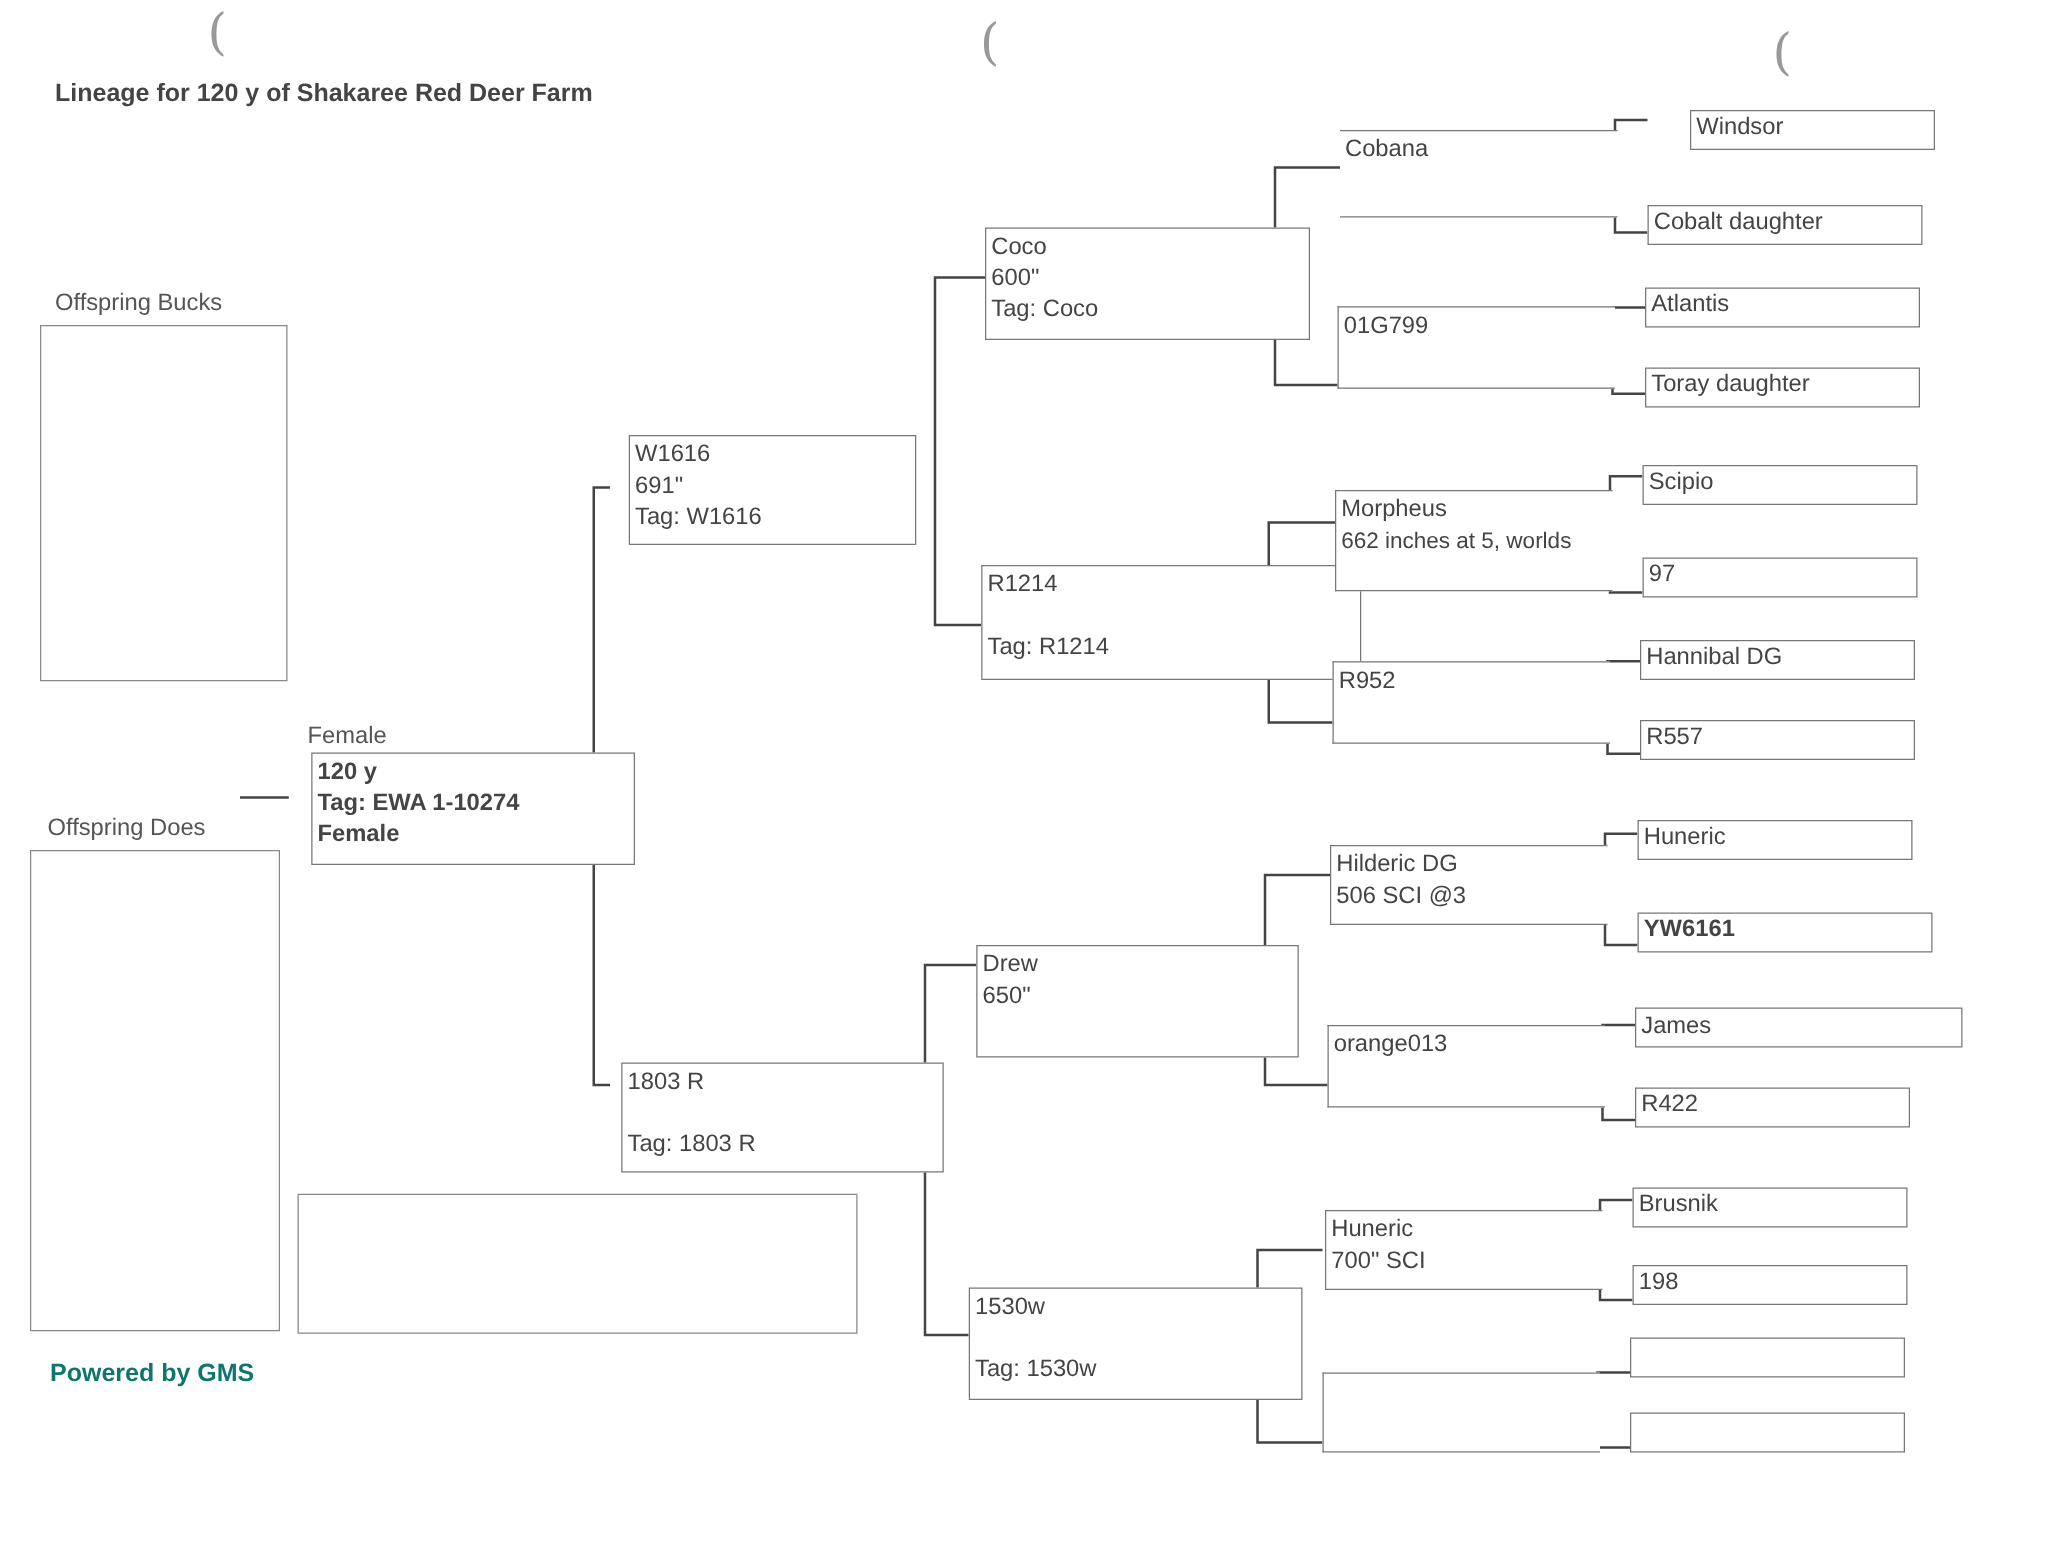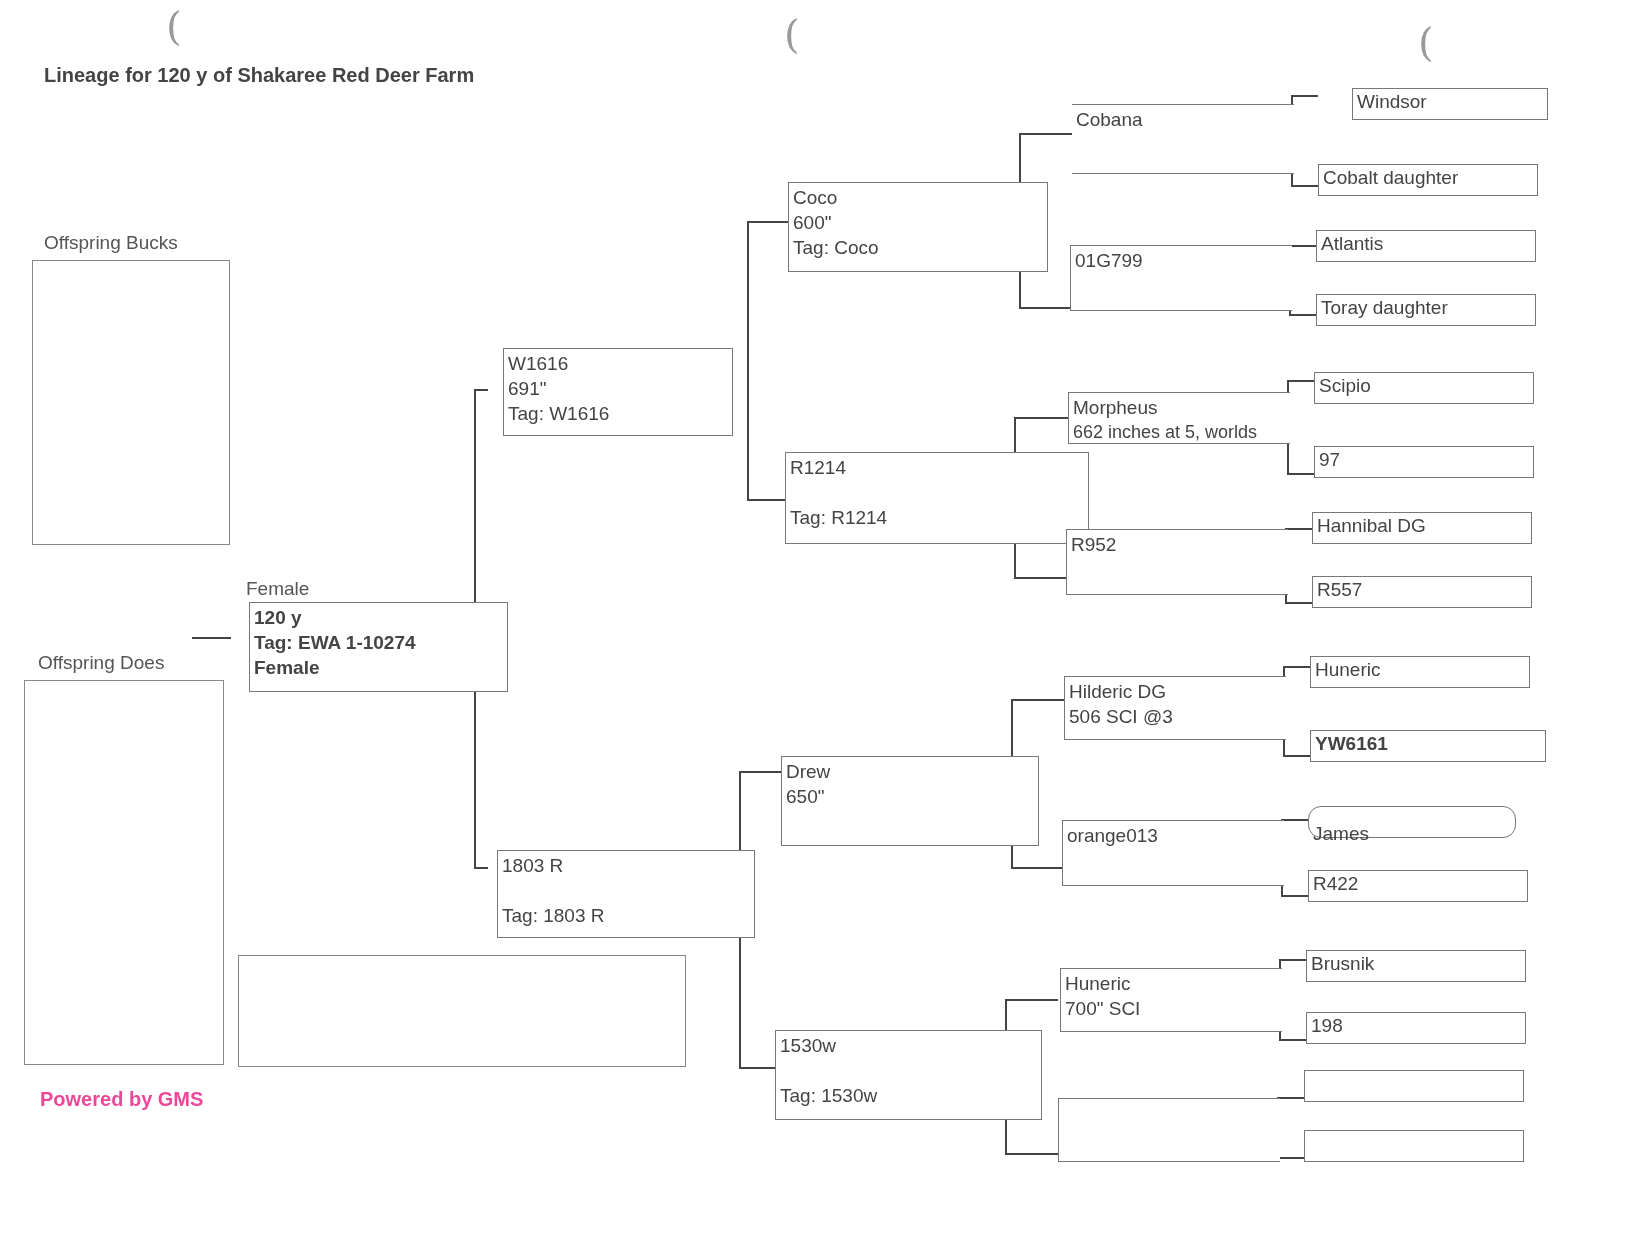--- a/index.html
+++ b/index.html
@@ -7,21 +7,21 @@
          font-family:"Liberation Sans", sans-serif; color:#3a3a3a; }
   .abs { position:absolute; }
   .hole { position:absolute; font-family:"DejaVu Serif", serif; font-size:40px; color:#999; line-height:1; }
   .title { left:44px; top:64px; font-size:20px; font-weight:bold; color:#444; }
   .label { font-size:19px; color:#555; }
   .box { position:absolute; border:1.5px solid #888; box-sizing:border-box; background:#fff; }
   .node { position:absolute; border:1.5px solid #777; box-sizing:border-box; background:#fff;
           font-size:19px; line-height:25px; padding:2px 4px; color:#444; }
   .node div { white-space:nowrap; }
   svg.lines { position:absolute; left:0; top:0; }
-  .powered { left:40px; top:1088px; font-size:20px; font-weight:bold; color:#ec4899; }
+  .powered { left:40px; top:1088px; font-size:20px; font-weight:bold; color:#0f766e; }
 </style>
 </head>
 <body>
 
 <div class="hole" style="left:166px;top:6px;">(</div>
 <div class="hole" style="left:784px;top:14px;">(</div>
 <div class="hole" style="left:1418px;top:22px;">(</div>
 
 <div class="abs title">Lineage for 120 y of Shakaree Red Deer Farm</div>
 
@@ -105,21 +105,21 @@
   <div style="height:25px;"></div>
   <div>Tag: 1530w</div>
 </div>
 
 <div class="node" style="left:1072px;top:104px;width:222px;height:70px;border-left:none;border-right:none;">
   <div>Cobana</div>
 </div>
 <div class="node" style="left:1070px;top:245px;width:222px;height:66px;border-right:none;">
   <div>01G799</div>
 </div>
-<div class="node" style="left:1068px;top:392px;width:222px;height:52px;border-right:none;">
+<div class="node" style="left:1068px;top:392px;width:222px;height:81px;border-right:none;">
   <div>Morpheus</div>
   <div style="font-size:18px;">662 inches at 5, worlds</div>
 </div>
 <div class="node" style="left:1066px;top:529px;width:222px;height:66px;border-right:none;">
   <div>R952</div>
 </div>
 <div class="node" style="left:1064px;top:676px;width:222px;height:64px;border-right:none;">
   <div>Hilderic DG</div>
   <div>506 SCI @3</div>
 </div>
@@ -158,21 +158,21 @@
     </div>
     <div class="node" style="left: 1312px; top: 576px; width: 220px; height: 32px; line-height: 24px; padding: 1px 4px;">
       <div>R557</div>
     </div>
     <div class="node" style="left: 1310px; top: 656px; width: 220px; height: 32px; line-height: 24px; padding: 1px 4px;">
       <div>Huneric</div>
     </div>
     <div class="node" style="left: 1310px; top: 730px; width: 236px; height: 32px; line-height: 24px; padding: 1px 4px; font-weight: bold;">
       <div>YW6161</div>
     </div>
-    <div class="node" style="left: 1308px; top: 806px; width: 208px; height: 32px; line-height: 24px; padding: 15px 4px; border-radius: 13px;">
+    <div class="node" style="left: 1308px; top: 806px; width: 262px; height: 32px; line-height: 24px; padding: 2px 4px;">
       <div>James</div>
     </div>
     <div class="node" style="left: 1308px; top: 870px; width: 220px; height: 32px; line-height: 24px; padding: 1px 4px;">
       <div>R422</div>
     </div>
     <div class="node" style="left: 1306px; top: 950px; width: 220px; height: 32px; line-height: 24px; padding: 1px 4px;">
       <div>Brusnik</div>
     </div>
     <div class="node" style="left: 1306px; top: 1012px; width: 220px; height: 32px; line-height: 24px; padding: 1px 4px;">
       <div>198</div>

